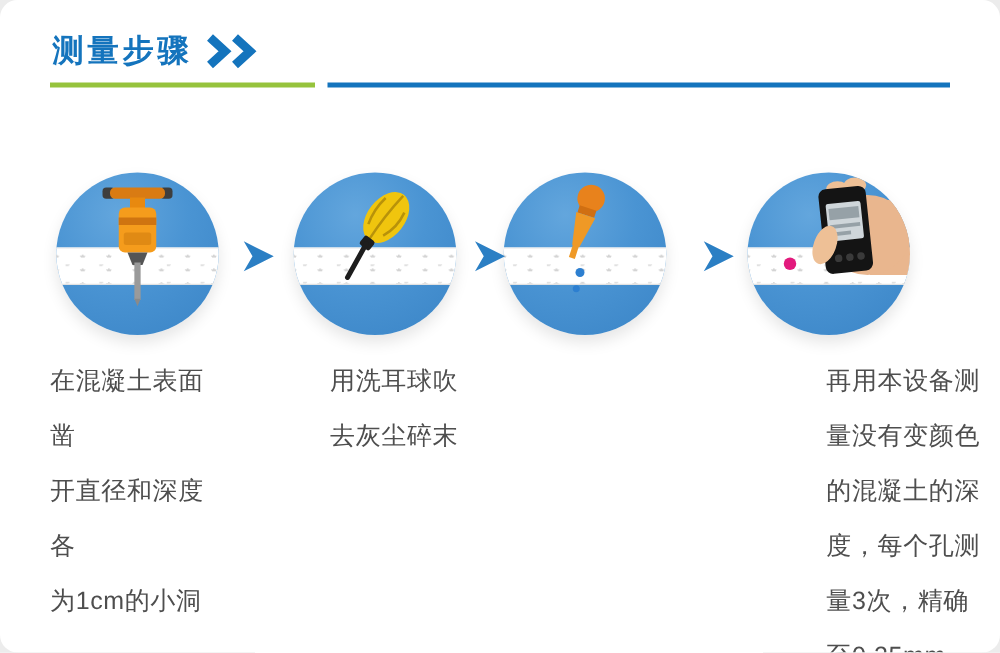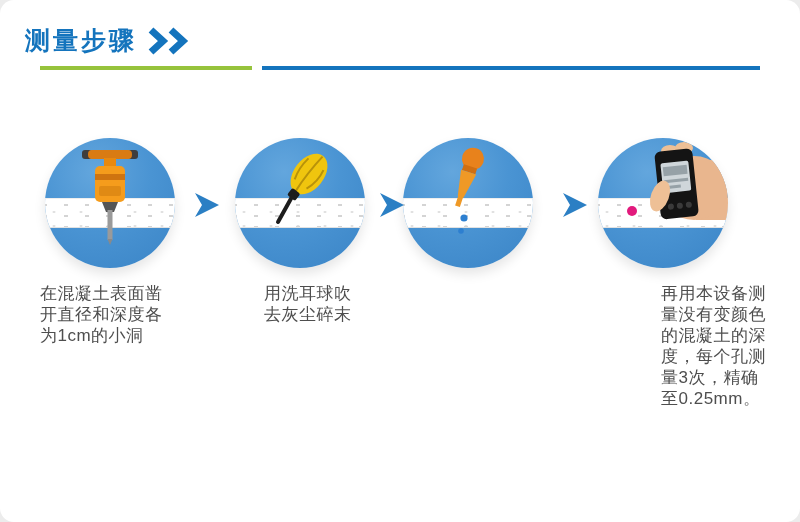--- a/index.html
+++ b/index.html
@@ -1,19 +1,19 @@
 <!DOCTYPE html>
 <html style="--title_blue: #1474bd; --accent_green: #96c33c; --line_blue: #1474bd; --circle_blue: #4a94d3; --arrow_blue: #2b7fc4; --text_gray: #4e4e4e; --drop_pink: #e21a7d;"><head>
 <meta charset="utf-8">
 <style>
   html,body{margin:0;padding:0;background:#ececec;font-family:"Liberation Sans","DejaVu Sans",sans-serif;}
   .canvas{position:relative;width:800px;height:522px;background:#ffffff;border-radius:14px;overflow:hidden;margin:0 auto;}
 
   
-  .header{position:absolute;left:25px;top:24px;display:flex;align-items:center;gap:10px;}
+  .header{position:absolute;left:42px;top:24px;display:flex;align-items:center;gap:10px;}
   .title{margin:0;font-size:25px;font-weight:bold;color:var(--title_blue,#1474bd);letter-spacing:3px;}
   .title-chevrons{width:46px;height:28px;display:block;}
   .title-chevrons polyline{fill:none;stroke:var(--title_blue,#1474bd);stroke-width:7;stroke-linejoin:miter;}
 
   .rule-green{position:absolute;left:40px;top:66px;width:212px;height:4px;background:var(--accent_green,#96c33c);}
   .rule-blue{position:absolute;left:262px;top:66px;width:498px;height:4px;background:var(--line_blue,#1474bd);}
 
   
   .circle{position:absolute;top:138px;width:130px;height:130px;border-radius:50%;overflow:hidden;
           background:radial-gradient(circle at 38% 26%, #63a6dd 0%, var(--circle_blue,#4a94d3) 45%, #3a84c6 100%);
@@ -30,21 +30,21 @@
   .c2 .icon{left:20px;top:4px;width:92px;height:98px;}
   .c3 .icon{left:30px;top:6px;width:70px;height:104px;}
   .c4 .icon{left:0;top:0;width:130px;height:130px;}
 
   
   .step-arrow{position:absolute;top:190px;width:30px;height:30px;}
   .a1{left:192px;} .a2{left:377px;} .a3{left:560px;}
   .step-arrow polygon{fill:var(--arrow_blue,#2b7fc4);}
 
   
-  .step-text{position:absolute;top:283px;margin:0;font-size:17px;line-height:21px;
+  .step-text{position:absolute;top:283px;margin:0;font-size:20px;line-height:44px;
              color:var(--text_gray,#4e4e4e);letter-spacing:.5px;white-space:pre-line;}
   .t1{left:40px;width:130px;}
   .t2{left:240px;width:110px;margin-left:24px;}
   .t3{left:413px;width:130px;}
   .t4{left:616px;width:130px;margin-left:45px;}
 </style>
 </head>
 <body>
 
 <div class="canvas">

